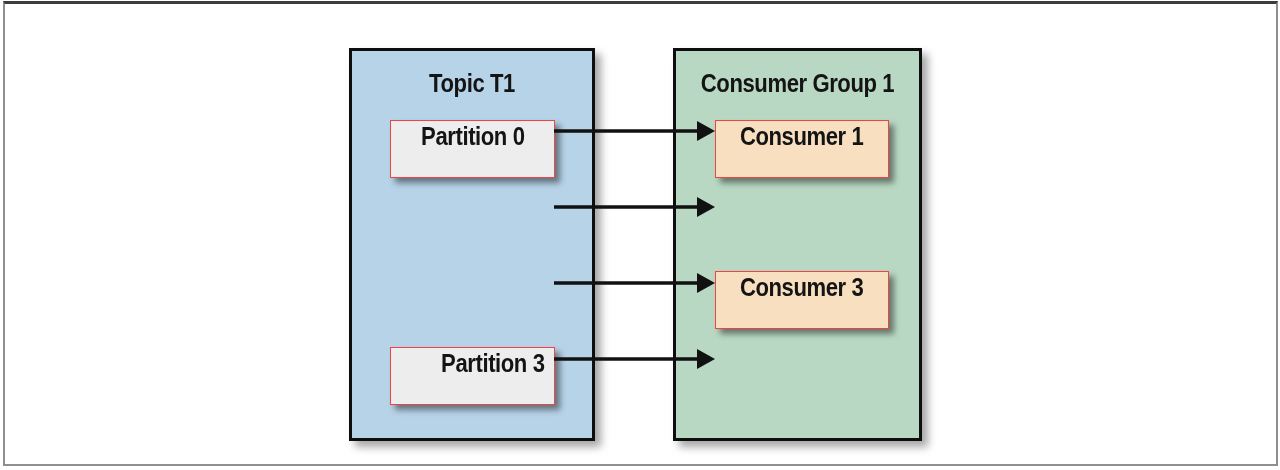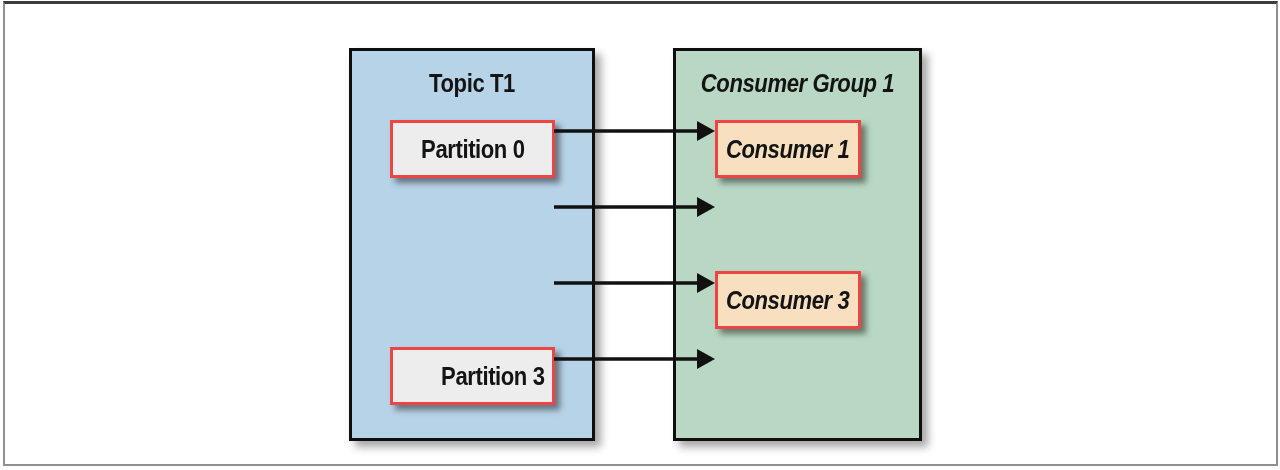--- a/index.html
+++ b/index.html
@@ -20,45 +20,45 @@
   }
   .bigbox {
     position: absolute;
     top: 48px;
     height: 393px;
     box-sizing: border-box;
     border: 3px solid #0e0e0e;
     box-shadow: 6px 6px 8px rgba(0,0,0,0.35);
   }
   .topic-box  { left: 349px; width: 246px; background: #b7d3e8; }
-  .group-box  { left: 673px; width: 249px; background: #b9d8c3; font-style: italic; }
+  .group-box  { left: 673px; width: 249px; background: #b9d8c3; }
   .box-title {
     margin-top: 17px;
     width: 100%;
     text-align: center;
     font-weight: bold;
     font-size: 26px;
     color: #141414;
     transform: scaleX(0.85);
     transform-origin: 50% 50%;
     letter-spacing: -0.5px;
     white-space: nowrap;
   }
   .node {
     position: absolute;
     box-sizing: border-box;
     height: 58px;
-    border: 3px solid #ef4444;
+    border: 1px solid #ef4444;
     box-shadow: 5px 5px 6px rgba(0,0,0,0.45);
     display: flex;
-    align-items: center;
+    align-items: flex-start;
     justify-content: center;
   }
   .partition { left: 38px; width: 165px; background: #ededed; }
-  .consumer  { left: 39px; width: 146px; background: #f7dfc0; }
+  .consumer  { left: 39px; width: 174px; background: #f7dfc0; }
   .row-0 { top: 69px; }
   .row-1 { top: 144px; }
   .row-2 { top: 220px; }
   .row-3 { top: 296px; padding-left: 40px; }
   .node-label {
     display: inline-block;
     font-weight: bold;
     font-size: 26px;
     color: #141414;
     transform: scaleX(0.85);

